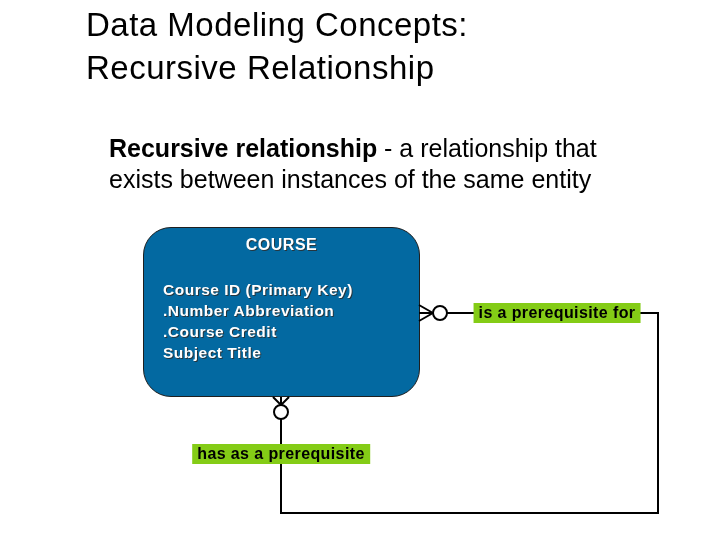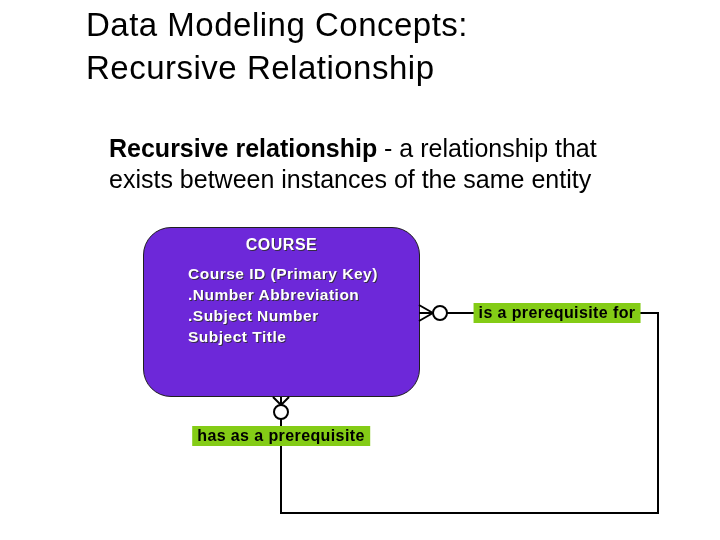--- a/index.html
+++ b/index.html
@@ -37,37 +37,37 @@
     margin-left: 23px;
   }
   .slide-body .term { font-weight: 700; }
 
   .entity-box {
     position: absolute;
     left: 143px;
     top: 227px;
     width: 277px;
     height: 170px;
-    background: #6d28d9;
+    background: #0369a1;
     border: 1.5px solid #1f1f1f;
     border-radius: 28px;
   }
   .entity-name {
     padding-top: 7px;
     text-align: center;
     font-size: 16px;
     font-weight: 700;
     line-height: 19px;
     letter-spacing: 0.5px;
     color: #ffffff;
     text-shadow: 1px 1px 0 rgba(45,45,45,0.85);
   }
   .entity-attrs {
-    margin-top: 9px;
-    padding-left: 44px;
+    margin-top: 25px;
+    padding-left: 19px;
   }
   .entity-attr {
     font-size: 15.5px;
     font-weight: 700;
     line-height: 21px;
     letter-spacing: 0.5px;
     color: #ffffff;
     text-shadow: 1px 1px 0 rgba(45,45,45,0.85);
     white-space: nowrap;
   }
@@ -85,39 +85,39 @@
     transform: translate(-50%, -50%);
     background: #84cc16;
     padding: 1px 5px;
     font-size: 16px;
     font-weight: 700;
     letter-spacing: 0.4px;
     color: #000000;
     white-space: nowrap;
   }
   .rel-label-outgoing { left: 557px; top: 313px; }
-  .rel-label-incoming { left: 281px; top: 436px; }
+  .rel-label-incoming { left: 281px; top: 454px; }
 </style>
 </head>
 <body>
 
 <div class="slide">
 
   <h1 class="slide-title">Data Modeling Concepts:
 Recursive Relationship</h1>
 
   <p class="slide-body"><span class="term">Recursive relationship</span><span> - a relationship that
 exists between instances of the same entity</span></p>
 
   <div class="entity-box">
     <div class="entity-name">COURSE</div>
     <div class="entity-attrs">
       <div class="entity-attr">Course ID (Primary Key)</div>
       <div class="entity-attr">.Number Abbreviation</div>
-      <div class="entity-attr">.Subject Number</div>
+      <div class="entity-attr">.Course Credit</div>
       <div class="entity-attr">Subject Title</div>
     </div>
   </div>
 
   <svg class="connector-svg" viewBox="0 0 720 540">
 
     <path d="M447,313 L658,313 L658,513 L281,513 L281,419" fill="none" stroke="#000000" stroke-width="2"></path>
 
     <path d="M433,313 L419,305 M433,313 L419,313 M433,313 L419,321" fill="none" stroke="#000000" stroke-width="2"></path>
 

